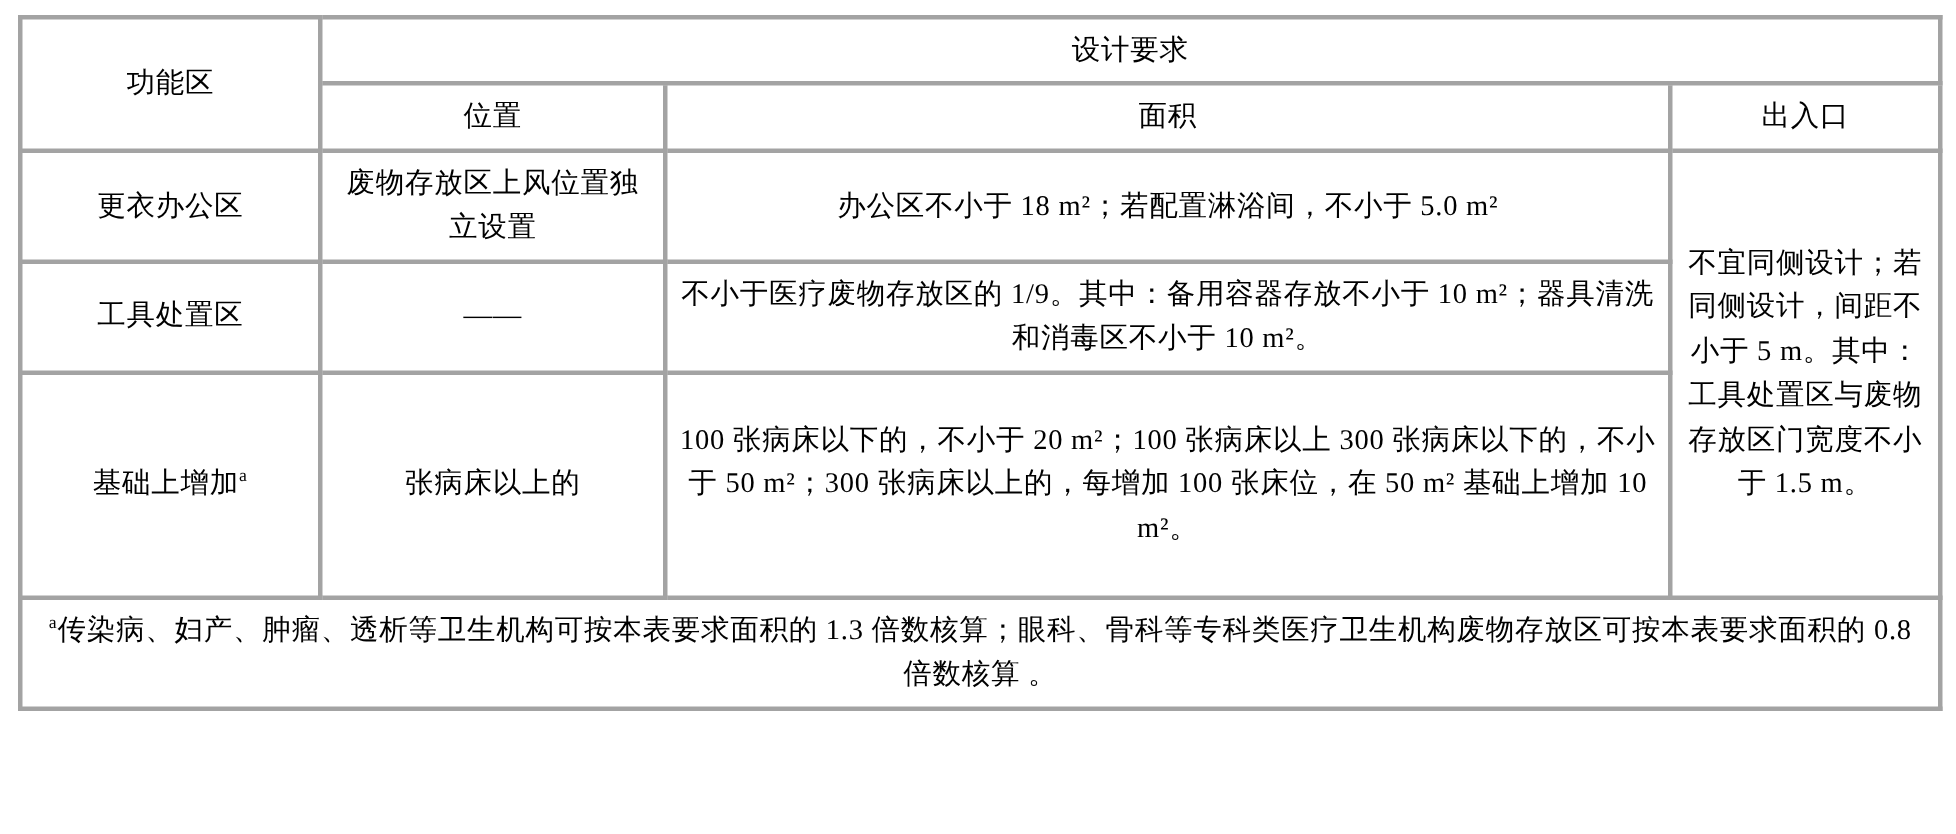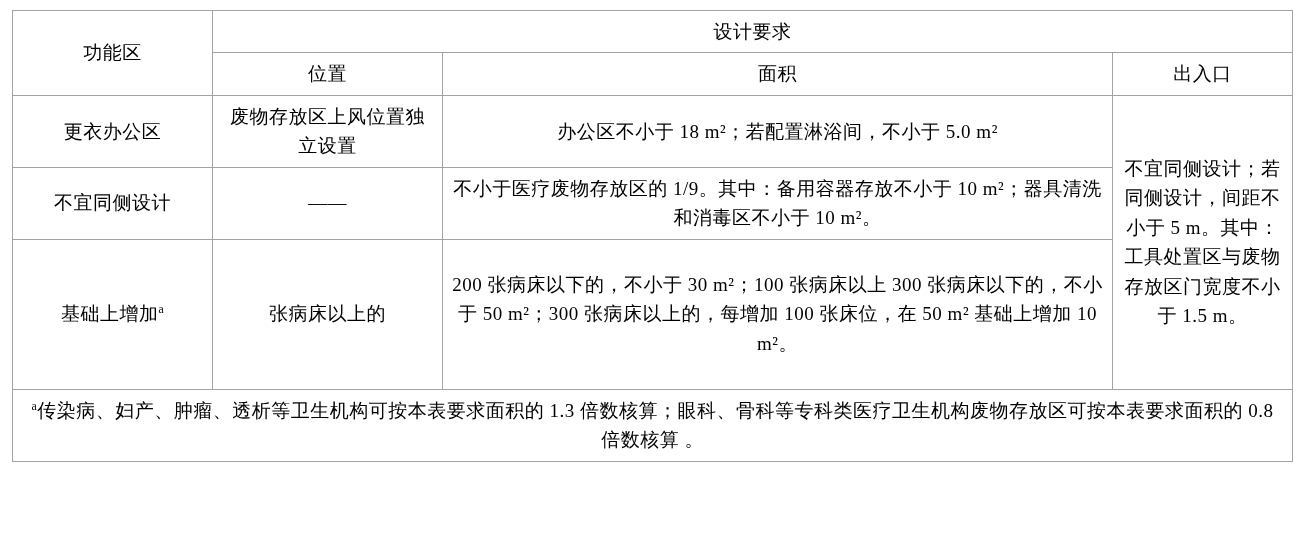--- a/index.html
+++ b/index.html
@@ -20,21 +20,21 @@
     box-sizing: border-box;
     padding: 10px 12px 10px 12px;
   }
   table.spec {
     border-collapse: collapse;
     width: 1280px;
     table-layout: fixed;
     border: 1px solid #2b3a55;
   }
   table.spec td, table.spec th {
-    border: 1px solid #a3a3a3;
+    border: 3px solid #a3a3a3;
     padding: 6px 8px;
     vertical-align: middle;
     text-align: center;
     font-weight: normal;
     font-size: 19px;
     line-height: 1.55;
     letter-spacing: 0.5px;
   }
   .col-func { width: 200px; }
   .col-pos  { width: 230px; }
@@ -83,27 +83,27 @@
       </tr>
     </thead>
     <tbody>
       <tr>
         <td class="cell-func">更衣办公区</td>
         <td>废物存放区上风位置独立设置</td>
         <td>办公区不小于 18 m²；若配置淋浴间，不小于 5.0 m²</td>
         <td rowspan="3">不宜同侧设计；若同侧设计，间距不小于 5 m。其中：工具处置区与废物存放区门宽度不小于 1.5 m。</td>
       </tr>
       <tr>
-        <td class="cell-func">不宜同侧设计</td>
+        <td class="cell-func">工具处置区</td>
         <td class="dash">——</td>
         <td>不小于医疗废物存放区的 1/9。其中：备用容器存放不小于 10 m²；器具清洗和消毒区不小于 10 m²。</td>
       </tr>
       <tr class="area-row-tall">
         <td class="cell-func"><span>基础上增加</span><span class="sup">a</span></td>
         <td>张病床以上的</td>
-        <td>200 张病床以下的，不小于 30 m²；100 张病床以上 300 张病床以下的，不小于 50 m²；300 张病床以上的，每增加 100 张床位，在 50 m² 基础上增加 10 m²。</td>
+        <td>100 张病床以下的，不小于 20 m²；100 张病床以上 300 张病床以下的，不小于 50 m²；300 张病床以上的，每增加 100 张床位，在 50 m² 基础上增加 10 m²。</td>
       </tr>
       <tr>
         <td colspan="4" class="cell-note"><span class="sup">a</span><span>传染病、妇产、肿瘤、透析等卫生机构可按本表要求面积的 1.3 倍数核算；眼科、骨科等专科类医疗卫生机构废物存放区可按本表要求面积的 0.8 倍数核算 。</span></td>
       </tr>
     </tbody>
   </table>
 </div>
 
 </body></html>

